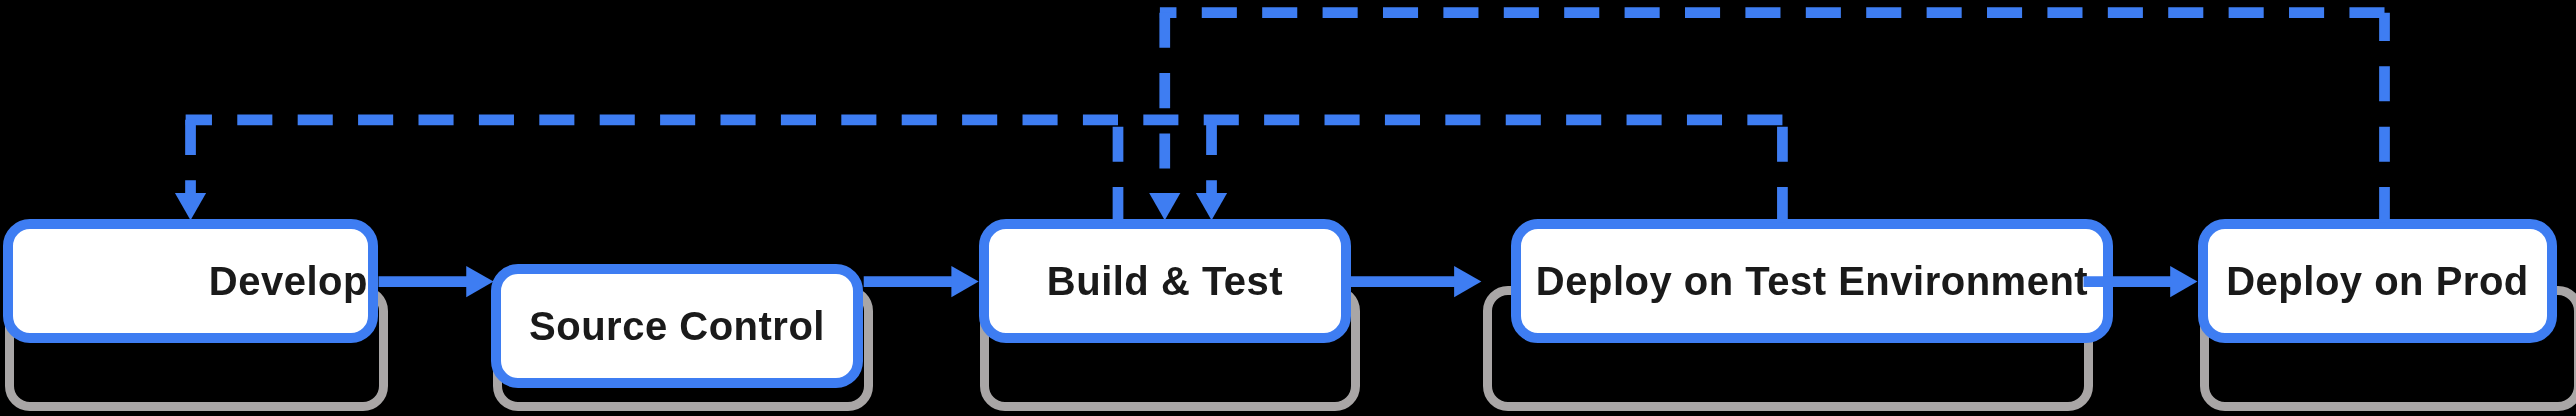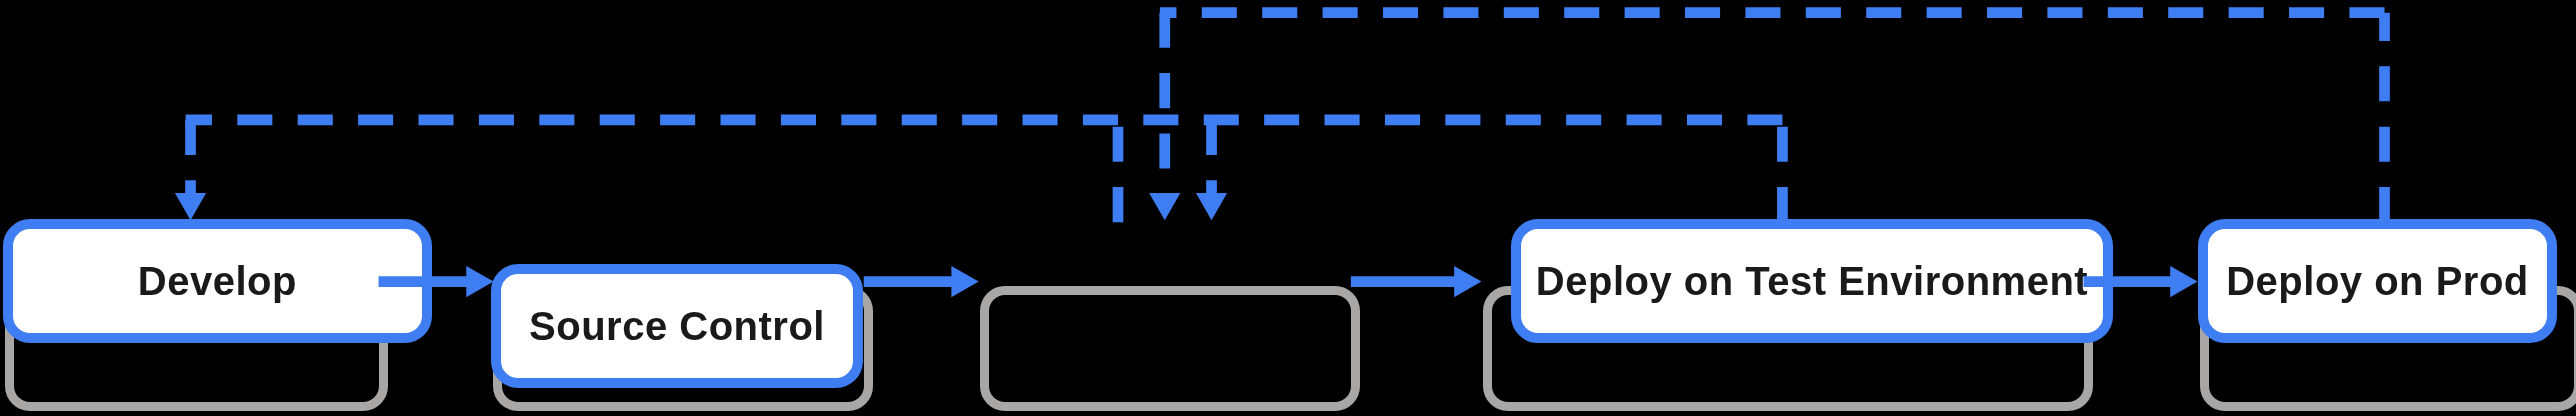--- a/index.html
+++ b/index.html
@@ -72,25 +72,28 @@
 <body>
 
 <div class="stage">
 
   <div class="shadow-box" style="left:4.9px;width:383px;"></div>
   <div class="shadow-box" style="left:493px;width:380px;"></div>
   <div class="shadow-box" style="left:980px;width:380px;"></div>
   <div class="shadow-box" style="left:1483px;width:610px;"></div>
   <div class="shadow-box" style="left:2200px;width:383px;"></div>
 
-  <div class="node" style="left:2.9px;width:429px;">
+  <div class="node" style="left:2.9px;width:375px;justify-content:flex-end;">
     <span class="node-label">Develop</span>
   </div>
   <div class="node" style="left:491px;width:372px;margin-top:45px;">
     <span class="node-label">Source Control</span>
+  </div>
+  <div class="node" style="left:979px;width:372px;">
+    <span class="node-label">Build &amp; Test</span>
   </div>
   <div class="node" style="left:1511px;width:602px;">
     <span class="node-label">Deploy on Test Environment</span>
   </div>
   <div class="node" style="left:2198px;width:359px;">
     <span class="node-label">Deploy on Prod</span>
   </div>
 
   <svg class="connectors" viewBox="0 0 2643 427" width="2576" height="416" xmlns="http://www.w3.org/2000/svg">
 

